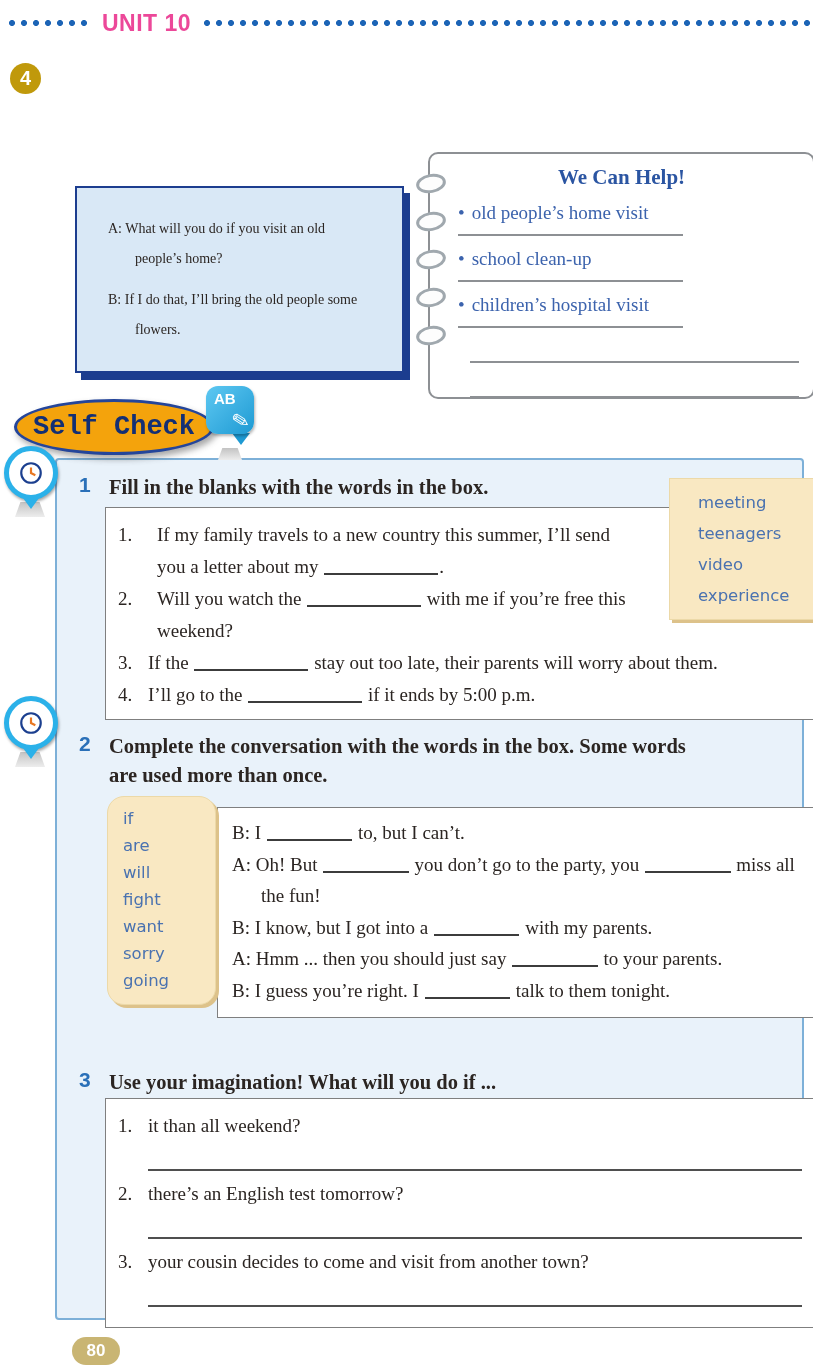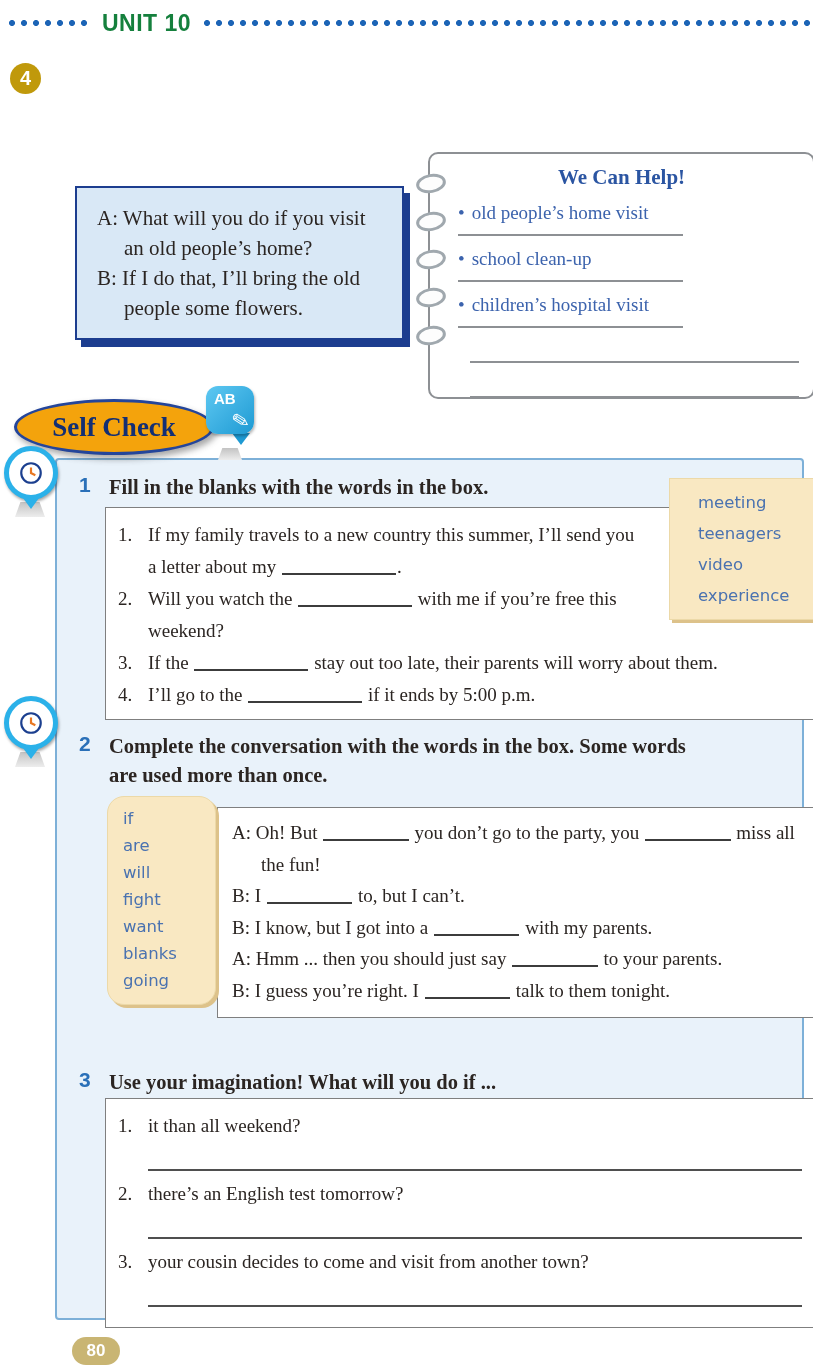--- a/index.html
+++ b/index.html
@@ -6,49 +6,49 @@
   .page{position:relative;width:813px;height:1372px;background:#ffffff;overflow:hidden;
         font-family:"Liberation Serif",serif;color:#2b2522;}
 
   
   .unit-header{position:absolute;top:10px;left:8px;right:0;height:26px;display:flex;align-items:center;}
   .dots{height:8px;background-image:radial-gradient(circle at 4px 4px,#1c64b6 2.8px,transparent 3.1px);
         background-size:12px 8px;background-repeat:repeat-x;}
   .dots-left{width:82px;}
   .dots-right{flex:1;}
   .unit-label{margin:0 12px;font-family:"Liberation Sans",sans-serif;font-weight:bold;
-              font-size:23px;color:#15803d;letter-spacing:.5px;}
+              font-size:23px;color:#ec4899;letter-spacing:.5px;}
 
   
   .ex4-num{position:absolute;left:10px;top:63px;width:31px;height:31px;border-radius:50%;
            background:#c0990b;color:#fff;font-family:"Liberation Sans",sans-serif;font-weight:bold;
            font-size:20px;display:flex;align-items:center;justify-content:center;}
   .ex4-instructions{position:absolute;left:70px;top:62px;width:743px;margin:0;
                     font-weight:bold;font-size:20.5px;line-height:31px;}
 
   .dialog-box{position:absolute;left:75px;top:186px;width:285px;padding:15px 20px;
               background:#d9e8f6;border:2px solid #1c3d8f;box-shadow:6px 7px 0 #1c3d8f;}
-  .dialog-line{margin:0;font-size:21px;line-height:30px;padding-left:27px;text-indent:-27px;}
+  .dialog-line{margin:11px;font-size:14px;line-height:30px;padding-left:27px;text-indent:-27px;}
 
   
   .poster{position:absolute;left:428px;top:152px;width:383px;height:243px;background:#fff;
           border:2px solid #8d9094;border-radius:10px;}
   .ring{position:absolute;left:-14px;width:24px;height:13px;border:3px solid #a0a8ae;
         border-radius:50%;background:#fdfdfd;transform:rotate(-10deg);}
   .r1{top:20px}.r2{top:58px}.r3{top:96px}.r4{top:134px}.r5{top:172px}
   .poster-title{margin:11px 0 9px;text-align:center;font-weight:bold;font-size:21px;color:#2b55a2;}
   .poster-item{margin:12px 130px 0 28px;border-bottom:2px solid #8d9094;height:32px;
                color:#3c63ad;font-size:19px;white-space:nowrap;}
   .bullet{margin-right:7px;}
   .poster-line{margin:0 14px 0 40px;border-bottom:2px solid #8d9094;height:33px;}
 
   
   .selfcheck-badge{position:absolute;left:14px;top:399px;width:194px;height:50px;z-index:5;
                    background:#f4a30c;border:3px solid #24459a;border-radius:50%;
-                   color:#132f74;font-family:Liberation Serif, serif;font-weight:bold;font-size:27px;
+                   color:#132f74;font-family:Liberation Mono, monospace;font-weight:bold;font-size:27px;
                    display:flex;align-items:center;justify-content:center;
                    box-shadow:3px 4px 6px rgba(60,60,60,.45);}
   .ab-pin{position:absolute;left:206px;top:386px;z-index:6;width:70px;}
   .ab-head{position:relative;width:48px;height:48px;border-radius:12px;
            background:linear-gradient(135deg,#5ec8f2,#1e9ad3);box-shadow:1px 2px 3px rgba(0,0,0,.3);}
   .ab-text{position:absolute;top:4px;left:8px;color:#fff;font-family:"Liberation Sans",sans-serif;
            font-weight:bold;font-size:15px;}
   .ab-pencil{position:absolute;bottom:0;right:4px;color:#fff;font-size:21px;transform:rotate(-12deg);}
   .ab-tail{width:0;margin:-1px auto 0;border-left:9px solid transparent;border-right:9px solid transparent;
            border-top:12px solid #1e9ad3;}
@@ -76,21 +76,21 @@
   .wordbox{position:absolute;z-index:3;background:#f9e8c2;border:1px solid #ecd9a8;
            box-shadow:3px 3px 0 #ddc28a;font-family:"DejaVu Sans",sans-serif;color:#4a72b0;}
   .wb1{left:612px;top:18px;width:122px;padding:8px 0 8px 28px;font-size:16.5px;line-height:31px;}
   .wb2{left:50px;top:336px;width:92px;padding:8px 0 10px 15px;font-size:16.5px;line-height:27px;border-radius:17px;}
 
   .whitebox{position:absolute;background:#fff;border:1px solid #7f7f7f;}
   .wb-items{left:48px;top:47px;width:690px;padding:11px 6px 8px 12px;font-size:19px;line-height:32px;}
   .fill-item{display:flex;}
   .item-num{flex:none;width:30px;}
   .item-text{flex:1;}
-  .item-text.narrow{padding-right:168px;}
+  .item-text.narrow{padding-right:168px;margin-left:9px;}
 
   .convbox{position:absolute;left:160px;top:347px;width:577px;padding:9px 10px 11px 14px;
            background:#fff;border:1px solid #7f7f7f;font-size:19px;line-height:31.5px;}
   .conv-line{margin:0;padding-left:29px;text-indent:-29px;}
 
   .wb3{left:48px;top:638px;width:690px;padding:12px;font-size:19px;}
   .q-row{display:flex;line-height:30px;}
   .answer-line{height:28px;border-bottom:2px solid #4f4f4f;margin:0 6px 8px 30px;}
 
   .blank{display:inline-block;height:.95em;border-bottom:2px solid #3c3c3c;margin:0 1px;vertical-align:-2px;}
@@ -201,27 +201,27 @@
       <span class="ex-num">2</span>
       <span class="ex-title">Complete the conversation with the words in the box. Some words are used more than once.</span>
     </div>
 
     <div class="wordbox wb2">
       <div class="word">if</div>
       <div class="word">are</div>
       <div class="word">will</div>
       <div class="word">fight</div>
       <div class="word">want</div>
-      <div class="word">blanks</div>
+      <div class="word">sorry</div>
       <div class="word">going</div>
     </div>
 
     <div class="convbox">
+      <p class="conv-line blankable">B: I <span class="blank" style="width:4.5em"></span> to, but I can’t.</p>
       <p class="conv-line blankable">A: Oh! But <span class="blank" style="width:4.5em"></span> you don’t go to the party, you <span class="blank" style="width:4.5em"></span> miss all the fun!</p>
-      <p class="conv-line blankable">B: I <span class="blank" style="width:4.5em"></span> to, but I can’t.</p>
       <p class="conv-line blankable">B: I know, but I got into a <span class="blank" style="width:4.5em"></span> with my parents.</p>
       <p class="conv-line blankable">A: Hmm ... then you should just say <span class="blank" style="width:4.5em"></span> to your parents.</p>
       <p class="conv-line blankable">B: I guess you’re right. I <span class="blank" style="width:4.5em"></span> talk to them tonight.</p>
     </div>
 
     <div class="ex-header h3">
       <span class="ex-num">3</span>
       <span class="ex-title">Use your imagination! What will you do if ...</span>
     </div>
 

